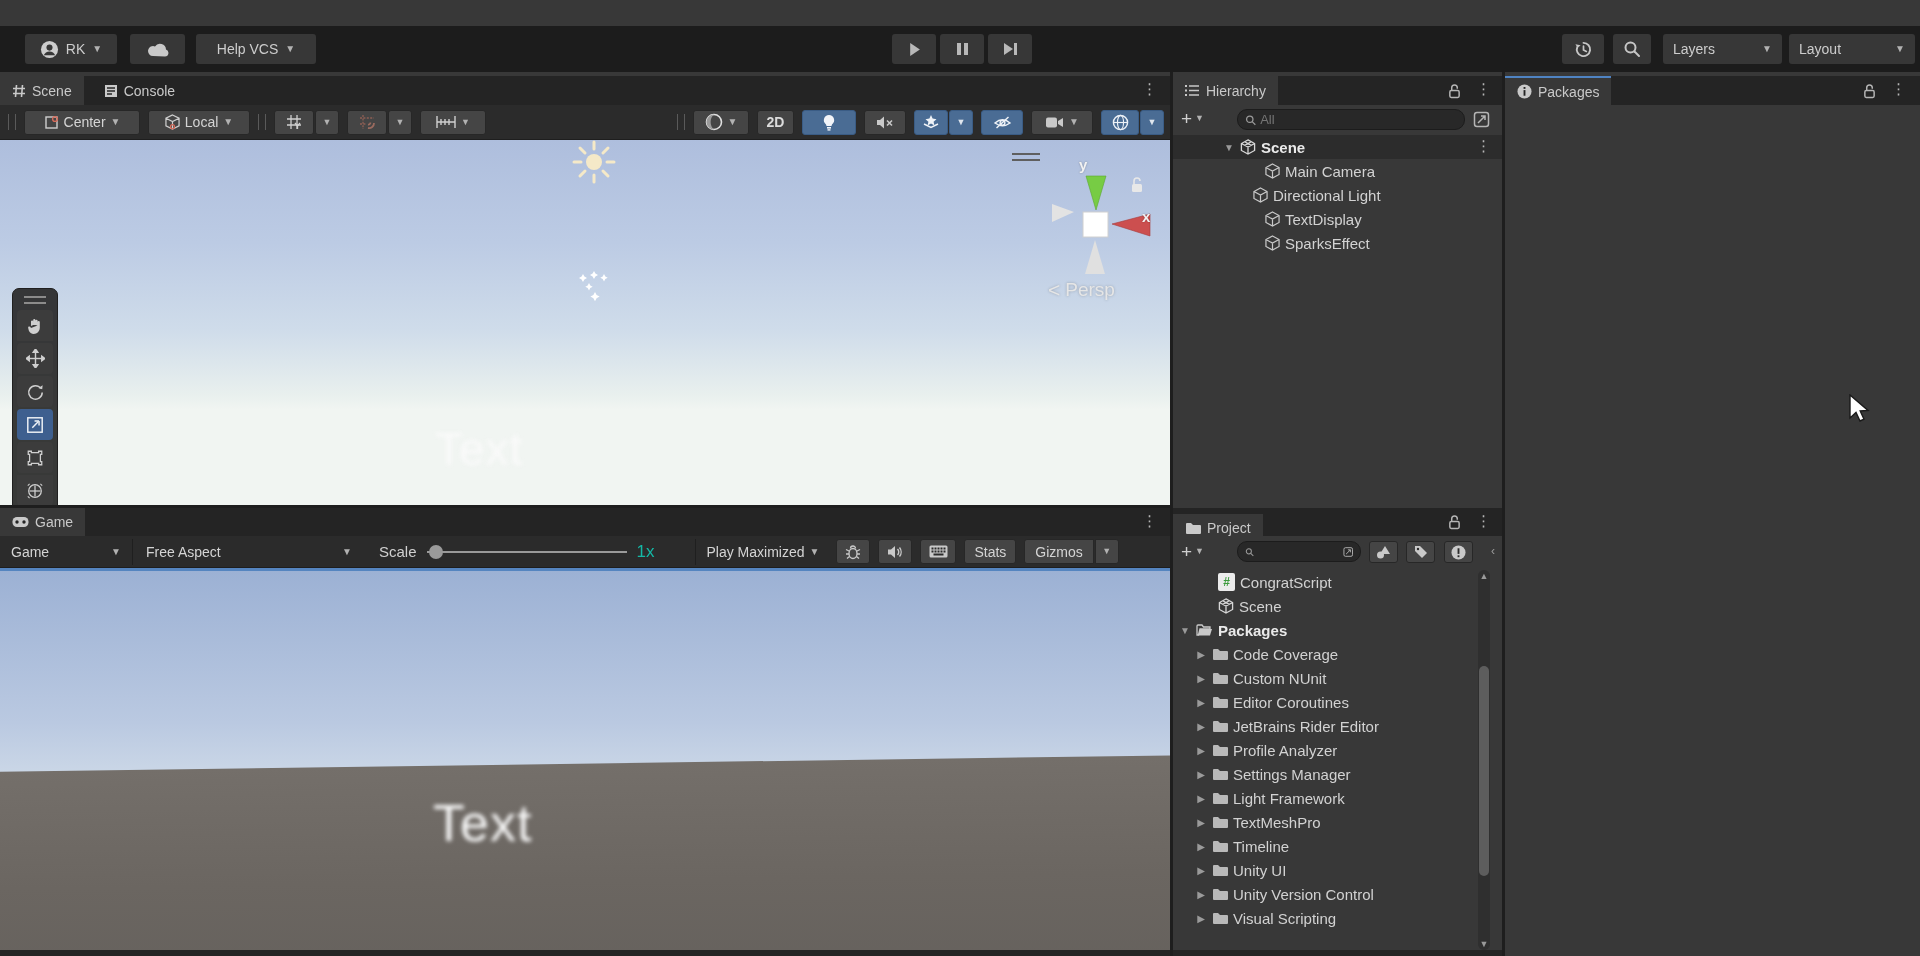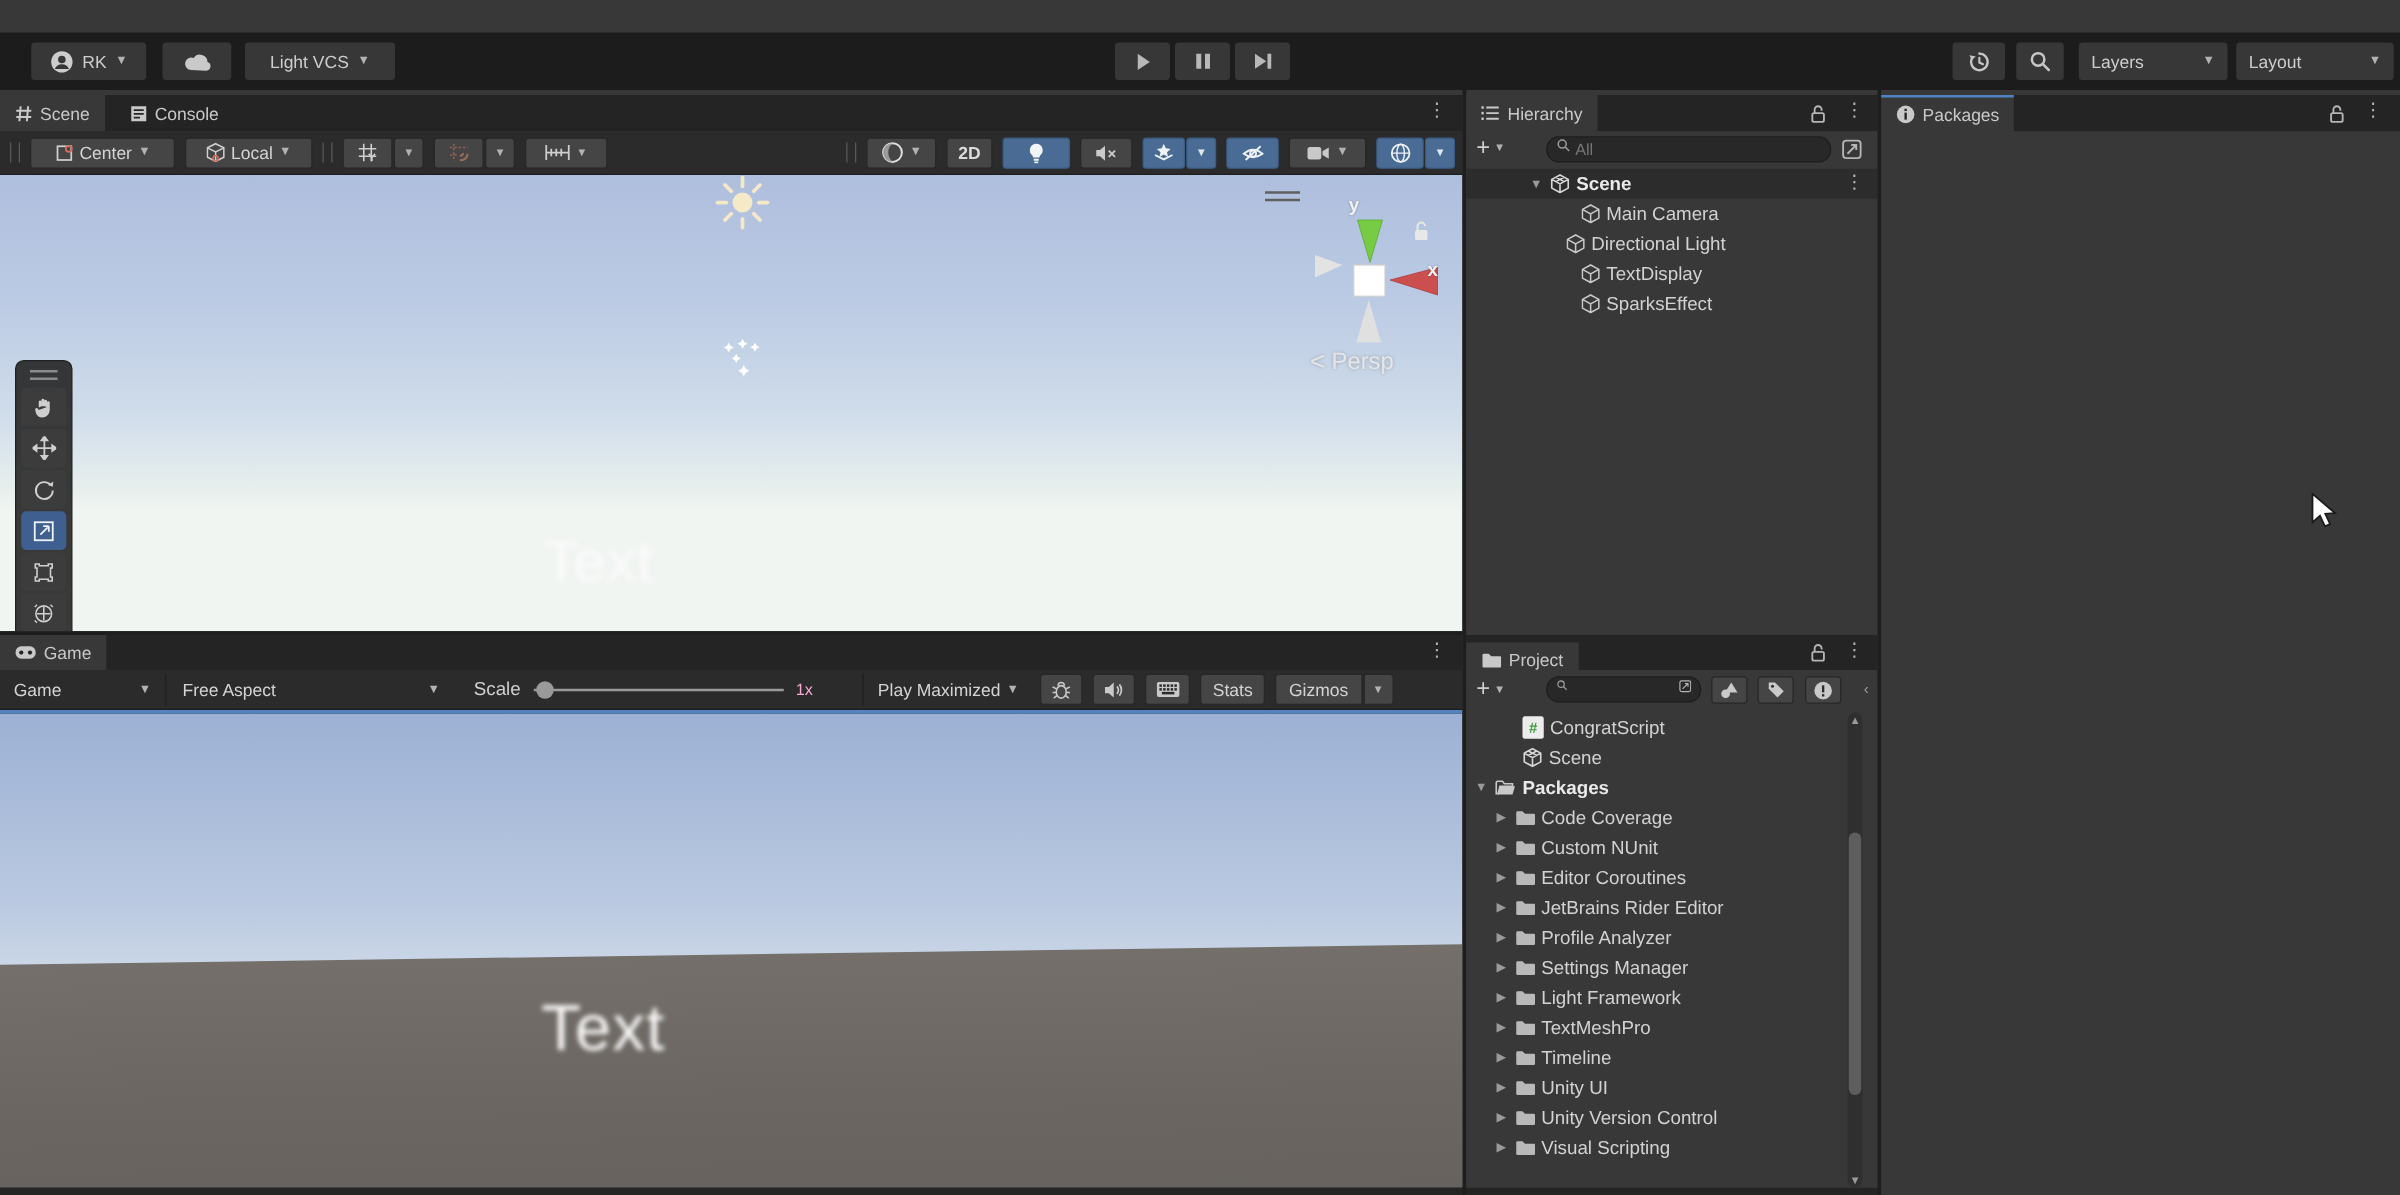--- a/index.html
+++ b/index.html
@@ -44,21 +44,21 @@
   .text3d{position:absolute;color:#fafafa;filter:blur(2.3px);letter-spacing:1px;}
 
   
   .palette{left:12px;top:148px;width:44px;background:rgba(40,40,40,.92);border:1px solid #202020;border-radius:7px;padding:4px 0 5px;display:flex;flex-direction:column;align-items:center;gap:2px;}
   .pal-handle{width:22px;height:8px;border-top:2px solid #8b8b8b;border-bottom:2px solid #8b8b8b;margin:3px 0 4px;box-sizing:border-box;}
   .tool{width:36px;height:31px;border-radius:4px;display:flex;align-items:center;justify-content:center;}
   .tool.sel{background:#3e5f8f;}
 
   
   .side-body{background:#383838;}
-  .searchbox{background:#282828;border:1px solid #1c1c1c;border-radius:10px;height:21px;display:flex;gap:4px;padding:0 7px;box-sizing:border-box;}
+  .searchbox{background:#282828;border:1px solid #1c1c1c;border-radius:10px;height:21px;display:flex;align-items:center;gap:4px;padding:0 7px;box-sizing:border-box;}
   .searchbox input{background:transparent;border:0;outline:0;color:#bdbdbd;font-size:13px;width:100%;font-family:"Liberation Sans",sans-serif;padding:0;}
   .trow{position:absolute;height:24px;display:flex;align-items:center;gap:5px;font-size:15px;color:#d2d2d2;white-space:nowrap;}
   .trow .disc{font-size:10px;color:#9a9a9a;width:12px;text-align:center;}
   .bold{font-weight:bold;color:#eaeaea;}
 
   
   .sb-track{background:#2f2f2f;}
   .sb-thumb{position:absolute;left:1px;width:10px;background:#5d5d5d;border-radius:5px;}
   .sb-arrow{position:absolute;left:0;width:12px;text-align:center;font-size:9px;color:#9a9a9a;}
 
@@ -82,21 +82,21 @@
         </svg>
       <span>RK</span>
       <span class="caret">▼</span>
     </div>
     <div class="tb-btn" style="left:130px;width:55px;">
       <svg width="22" height="15" viewBox="0 0 22 15">
           <path d="M6 14 a5 5 0 1 1 2-9.6 A6 6 0 0 1 19 7.5 a3.6 3.6 0 0 1-1 7z" fill="#c9c9c9"></path>
         </svg>
     </div>
     <div class="tb-btn" style="left:196px;width:120px;">
-      <span>Light VCS</span>
+      <span>Help VCS</span>
       <span class="caret">▼</span>
     </div>
 
     <div class="tb-btn" style="left:892px;width:44px;">
       <svg width="15" height="15" viewBox="0 0 14 14">
           <path d="M3 1 L12 7 L3 13z" fill="#b8b8b8"></path>
         </svg>
     </div>
     <div class="tb-btn" style="left:940px;width:44px;">
       <svg width="13" height="14" viewBox="0 0 13 14">
@@ -378,21 +378,21 @@
     <div class="ptbtn flat" style="width:232px;justify-content:space-between;padding:0 12px;">
       <span>Free Aspect</span>
       <span class="caret">▼</span>
     </div>
     <div class="row" style="gap:10px;padding:0 14px;">
       <span style="font-size:15px;color:#d0d0d0;">Scale</span>
       <div style="position:relative;width:200px;height:14px;">
         <div style="position:absolute;left:0;top:6px;width:200px;height:2px;background:#9a9a9a;"></div>
         <div style="position:absolute;left:2px;top:0;width:14px;height:14px;border-radius:50%;background:#9a9a9a;"></div>
       </div>
-      <span style="font-size:13px;color:#f9a8d4;">1x</span>
+      <span style="font-size:17px;color:#14b8a6;">1x</span>
     </div>
     <div class="vsep" style="margin-left:26px;"></div>
     <div class="ptbtn flat" style="padding:0 10px;">
       <span>Play Maximized</span>
       <span class="caret">▼</span>
     </div>
     <div class="ptbtn" style="width:34px;margin-left:6px;">
       <svg width="16" height="16" viewBox="0 0 16 16" stroke="#c9c9c9" stroke-width="1.3" fill="none">
           <ellipse cx="8" cy="9.5" rx="4" ry="5"></ellipse>
           <path d="M5.5 4.5 a2.5 2.5 0 0 1 5 0"></path>

